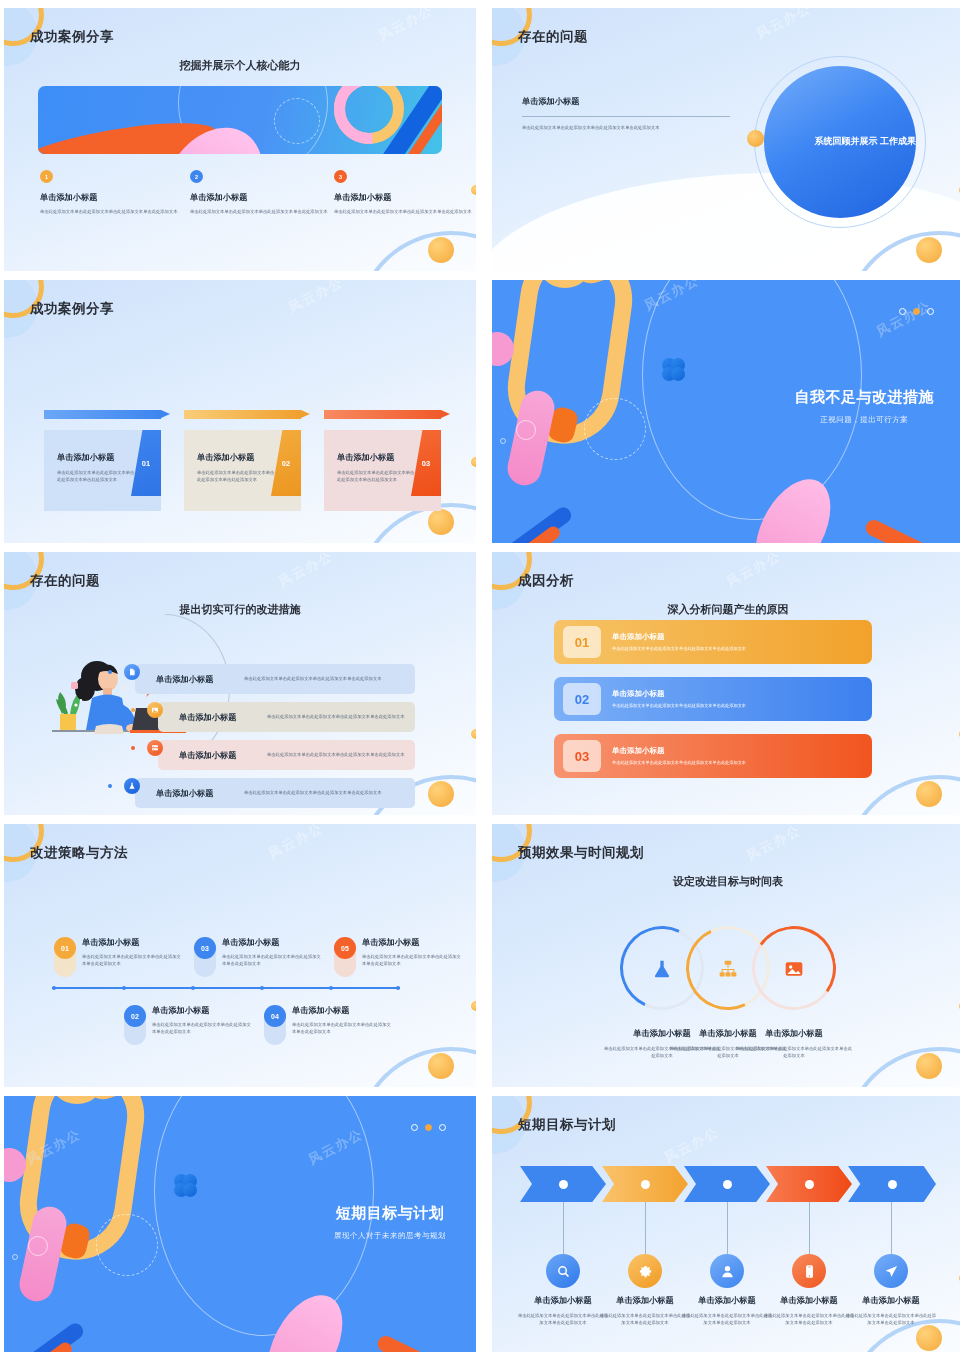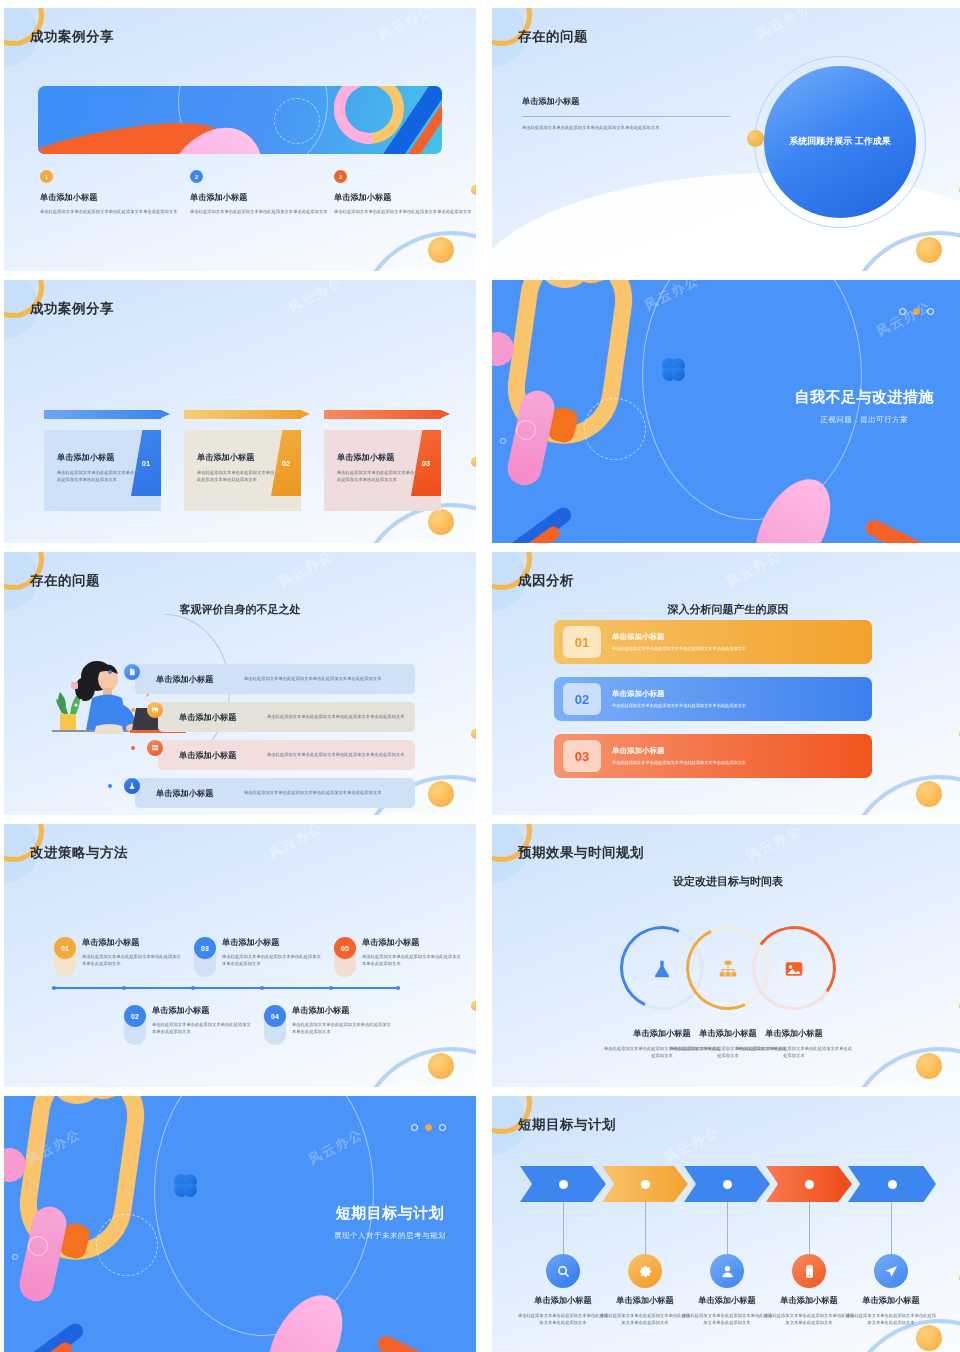--- a/index.html
+++ b/index.html
@@ -116,21 +116,21 @@
   }
 
   
   .s2-h3 { position:absolute; left:30px; top:88px; }
   .s2-rule { position:absolute; left:30px; top:108px; width:208px; height:1px; background:#9fb6cf; }
   .s2-body { position:absolute; left:30px; top:116px; width:230px; }
   .s2-bigcircle {
     position:absolute; right:48px; top:58px; width:152px; height:152px;
     border-radius:50%;
     background: linear-gradient(150deg,#75aefa 0%, #3c85f3 45%, #1f63df 100%);
-    display:flex; align-items:center; justify-content:center;
+    display:flex; align-items:center; justify-content:flex-end;
   }
   .s2-bigcircle span {
     color:#fff; font-size:9px; font-weight:700; text-align:center; line-height:1.55;
   }
   .s2-ringout {
     position:absolute; right:38px; top:48px; width:172px; height:172px;
     border-radius:50%; border:1px solid #b9d4f6;
   }
   .s2-dot {
     position:absolute; right:200px; top:122px; width:17px; height:17px;
@@ -319,20 +319,21 @@
 
   <div class="slide">
     <div class="deco circ-tl"></div>
     <div class="deco ring-tl"></div>
     <div class="deco arc-br"></div>
     <div class="deco ball-br"></div>
     <div class="deco ball-br2"></div>
     <div class="wm" style="right:40px;top:6px">风云办公</div>
 
     <div class="s-title">成功案例分享</div>
+    <div class="s-sub">挖掘并展示个人核心能力</div>
 
     <div class="s1-banner">
       <div class="b-hair"></div>
       <div class="b-blue"></div>
       <div class="b-orange"></div>
       <div class="b-pink"></div>
       <div class="b-gear"></div>
       <div class="b-ring"></div>
       <div class="b-ringpink"></div>
       <div class="b-stripe"></div>
@@ -460,21 +461,21 @@
 
   <div class="slide">
     <div class="deco circ-tl"></div>
     <div class="deco ring-tl"></div>
     <div class="deco arc-br"></div>
     <div class="deco ball-br"></div>
     <div class="deco ball-br2"></div>
     <div class="wm" style="right:140px;top:8px">风云办公</div>
 
     <div class="s-title">存在的问题</div>
-    <div class="s-sub">客观评价自身的不足之处</div>
+    <div class="s-sub">提出切实可行的改进措施</div>
 
     <div class="s5-illus">
       <svg viewBox="0 0 150 95" width="150" height="95">
         <rect x="12" y="78" width="126" height="2" fill="#8a93a0"></rect>
         <path d="M22 62 q-7 -14 -2 -22 q6 6 6 14 z" fill="#3f9a4a"></path>
         <path d="M30 62 q2 -16 10 -22 q1 12 -4 22 z" fill="#4cb35a"></path>
         <path d="M26 64 q-9 -8 -10 -17 q9 3 12 14 z" fill="#3f9a4a"></path>
         <rect x="20" y="62" width="16" height="16" fill="#f6c54a"></rect>
         <ellipse cx="57" cy="24" rx="16" ry="15" fill="#1c1c21"></ellipse>
         <ellipse cx="45" cy="37" rx="10" ry="12" fill="#1c1c21"></ellipse>

